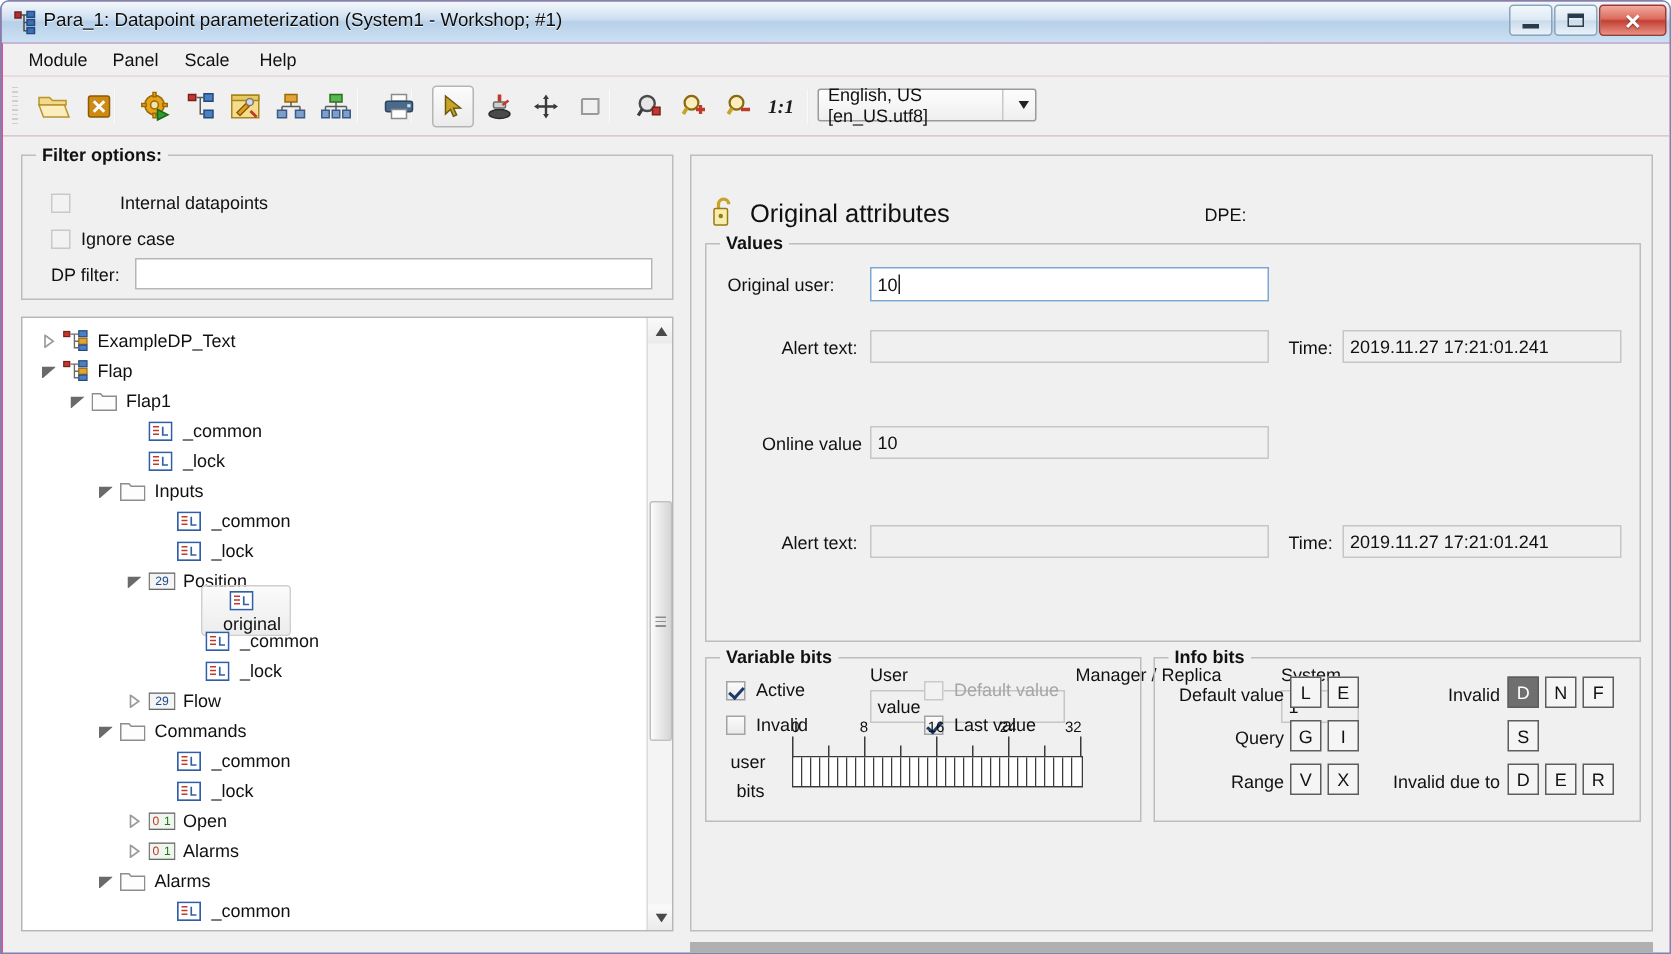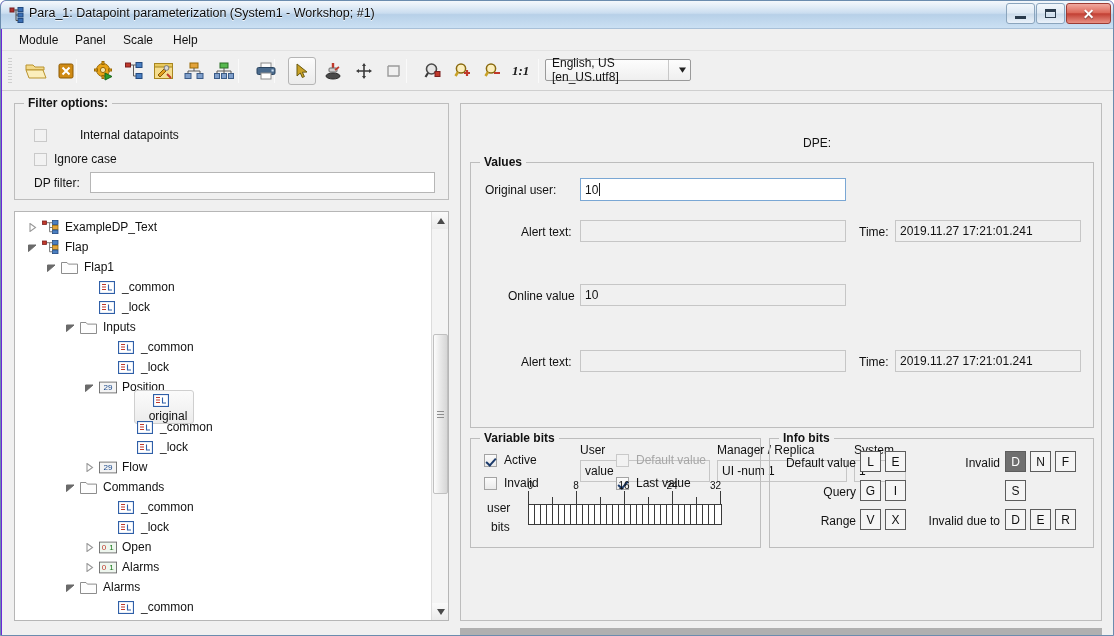--- a/index.html
+++ b/index.html
@@ -9,21 +9,21 @@
     overflow: hidden;
     font-family: "Liberation Sans", sans-serif;
     font-size: 12px;
     background: #ffffff;
   }
 
   
   #window {
     position: absolute; left: 0; top: 0;
     width: 1114px; height: 636px;
-    background: #6d28d9;
+    background: #ec4899;
     border: 1px solid #6b8cae;
     border-radius: 6px 6px 0 0;
     overflow: hidden;
   }
   #titlebar {
     position: absolute; left: 0; top: 0;
     width: 1114px; height: 28px;
     background: linear-gradient(to bottom, #d2e2f2 0%, #c4d9ee 45%, #b7d0e8 50%, #cbe0f3 100%);
     border-bottom: 1px solid #a8c0d8;
     border-radius: 5px 5px 0 0;
@@ -833,20 +833,30 @@
         <div class="arrowbtn down">
           <svg width="8" height="6" viewBox="0 0 8 6">
               <path d="M0 0 L8 0 L4 6z" fill="#4a4a4a"></path>
             </svg>
         </div>
       </div>
     </div>
 
     <div id="right-panel">
 
+      <div id="rp-title">
+        <span>
+          <svg width="17" height="21" viewBox="0 0 17 21">
+            <path d="M4 9 V6.2 a3.4 3.4 0 0 1 6.8 0" fill="none" stroke="#c9a227" stroke-width="2.2"></path>
+            <rect x="1" y="9" width="9" height="11" rx="1" fill="#f6eeb0" stroke="#9a7a10"></rect>
+            <circle cx="5.5" cy="14" r="1.5" fill="#9a7a10"></circle>
+          </svg>
+        </span>
+        <span class="t">Original attributes</span>
+      </div>
 
       <div id="dpe-label">DPE:</div>
 
       <div class="group" id="values-group">
         <div class="legend">Values</div>
 
         <div class="fld-label" style="left:14px; top:20px;">Original user:</div>
         <div class="textfield focused" style="left:109px; top:15px; width:266px; height:23px;">
           <span>10</span>
             <span class="caret"></span>
@@ -862,21 +872,20 @@
 
         <div class="fld-label" style="left:50px; top:192px;">Alert text:</div>
         <div class="textfield readonly" style="left:109px; top:187px; width:266px; height:22px;"></div>
         <div class="fld-label" style="left:388px; top:192px;">Time:</div>
         <div class="textfield readonly" style="left:424px; top:187px; width:186px; height:22px;">2019.11.27 17:21:01.241</div>
 
         <div class="sectxt" style="left:109px; top:280px;">User</div>
         <div class="textfield readonly" style="left:109px; top:297px; width:130px; height:22px;">value</div>
 
         <div class="sectxt" style="left:246px; top:280px;">Manager / Replica</div>
-        <div class="textfield readonly" style="left:246px; top:297px; width:130px; height:22px;">UI -num 1</div>
 
         <div class="sectxt" style="left:383px; top:280px;">System</div>
         <div class="textfield readonly" style="left:383px; top:297px; width:52px; height:22px;">1</div>
       </div>
 
       <div class="group" id="varbits-group">
         <div class="legend">Variable bits</div>
 
         <div class="chkrow" style="left:13px; top:14px;">
           <span class="chkbox checked"></span>

